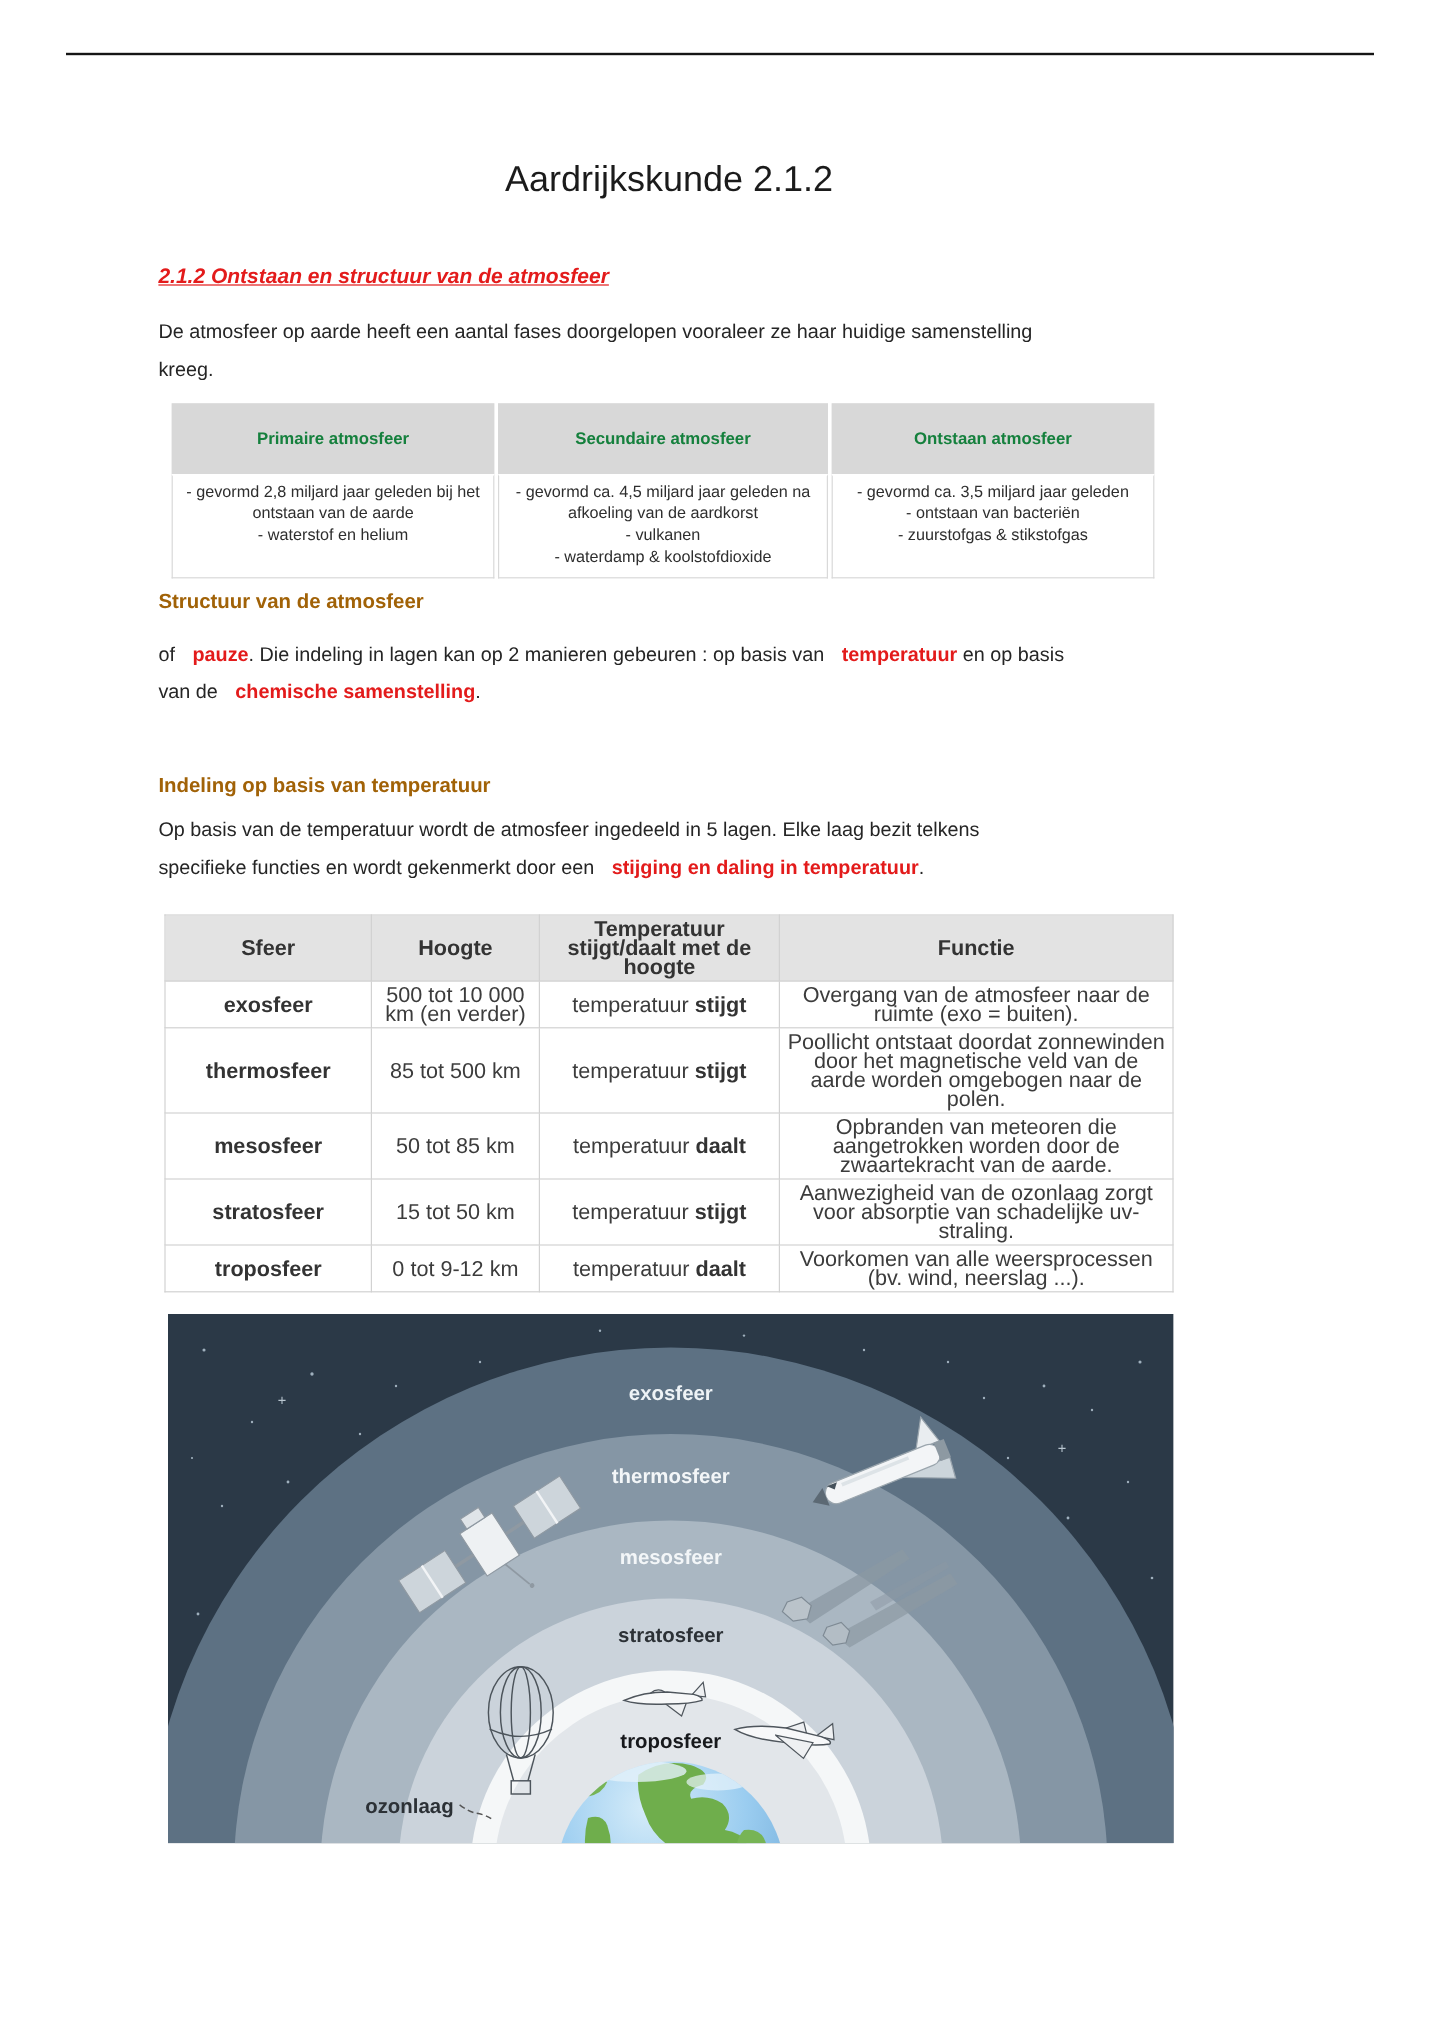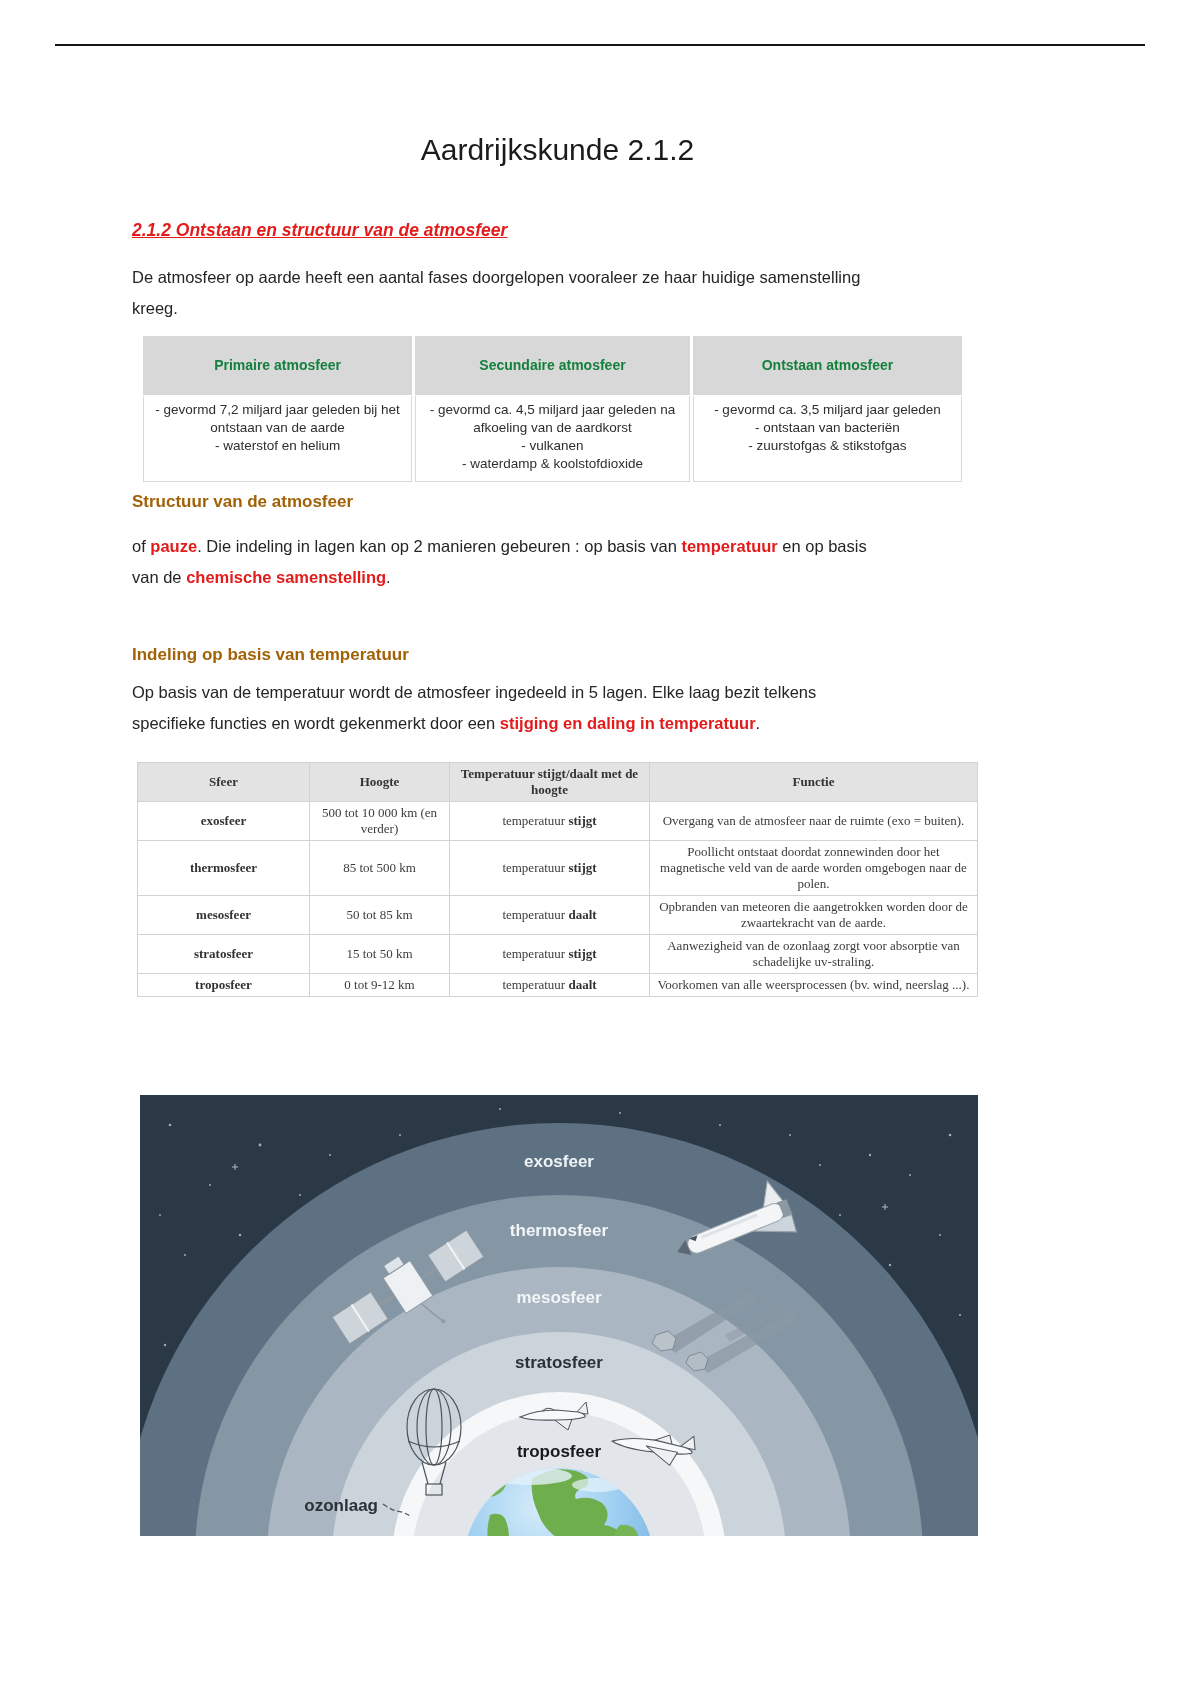--- a/index.html
+++ b/index.html
@@ -10,34 +10,34 @@
   .rule-bottom{top:1694px;height:3px;}
   .doc-title{position:absolute;top:133px;left:0;width:1115px;text-align:center;
              font-size:30px;color:#1b1b1b;}
   .section-heading{position:absolute;top:196px;left:132px;font-size:17.5px;font-weight:bold;
                    font-style:italic;text-decoration:underline;color:#e31b1b;margin-top:24px;}
   .para{position:absolute;left:132px;font-size:16.5px;color:#252525;}
   .para div{line-height:31px;white-space:nowrap;}
   .p-intro{top:262px;}
   .p-structuur{top:531px;}
   .p-indeling{top:677px;}
-  .red{color:#e31b1b;font-weight:bold;}
+  .red{color:#e31b1b;font-weight:bold;margin-left:10px;}
   .h-blue{position:absolute;left:132px;font-size:17px;font-weight:bold;color:#a16207;}
   .h-structuur{top:492px;}
   .h-indeling{top:645px;}
 
   .table1{position:absolute;top:336px;left:140px;width:825px;border-collapse:separate;
           border-spacing:3px 0;font-size:13.5px;color:#2e2e2e;table-layout:fixed;}
   .table1 th{background:#d8d8d8;font-size:14px;color:#15803d;padding:21px 4px;line-height:17px;}
   .table1 td{border:1px solid #d9d9d9;border-top:2px solid #ffffff;background:#ffffff;
              text-align:center;vertical-align:top;padding:4px 6px 8px;}
   .table1 td div{line-height:18px;}
 
   .table2{position:absolute;top:762px;left:137px;width:840px;border-collapse:collapse;
-          font-size:13px;color:#3c3c3c;table-layout:fixed;font-family:Liberation Serif, serif;}
+          font-size:18px;color:#3c3c3c;table-layout:fixed;}
   .table2 th,.table2 td{border:1px solid #d2d2d2;text-align:center;vertical-align:middle;
           padding:3px 6px;line-height:16px;}
   .table2 th{background:#e3e3e3;color:#333;font-weight:bold;}
   .table2 td.sfeer{font-weight:bold;color:#333;}
   .table2 b{color:#333;}
 
   .diagram{position:absolute;top:1095px;left:140px;width:838px;height:464px;}
   .diagram svg{display:block;}
   .diagram text{font-family:"Liberation Sans",sans-serif;font-weight:bold;font-size:17px;}
   .lbl-light{fill:#eef3f6;}
@@ -70,21 +70,21 @@
     <thead>
       <tr>
         <th>Primaire atmosfeer</th>
         <th>Secundaire atmosfeer</th>
         <th>Ontstaan atmosfeer</th>
       </tr>
     </thead>
     <tbody>
       <tr>
         <td>
-          <div>- gevormd 7,2 miljard jaar geleden bij het ontstaan van de aarde</div>
+          <div>- gevormd 2,8 miljard jaar geleden bij het ontstaan van de aarde</div>
           <div>- waterstof en helium</div>
         </td>
         <td>
           <div>- gevormd ca. 4,5 miljard jaar geleden na afkoeling van de aardkorst</div>
           <div>- vulkanen</div>
           <div>- waterdamp &amp; koolstofdioxide</div>
         </td>
         <td>
           <div>- gevormd ca. 3,5 miljard jaar geleden</div>
           <div>- ontstaan van bacteriën</div>

